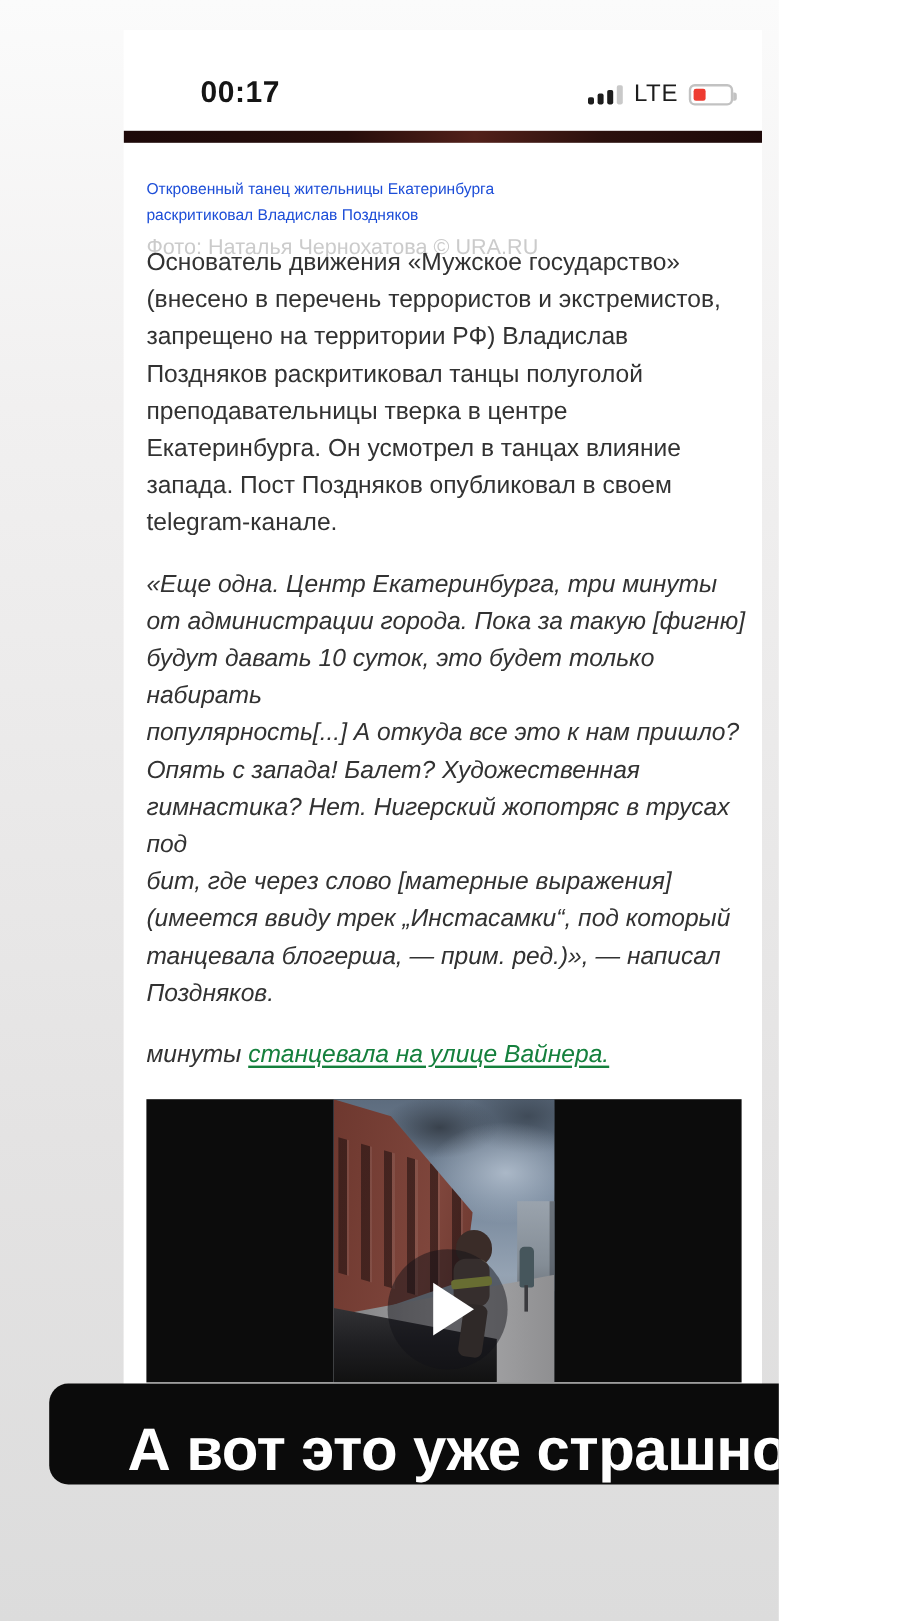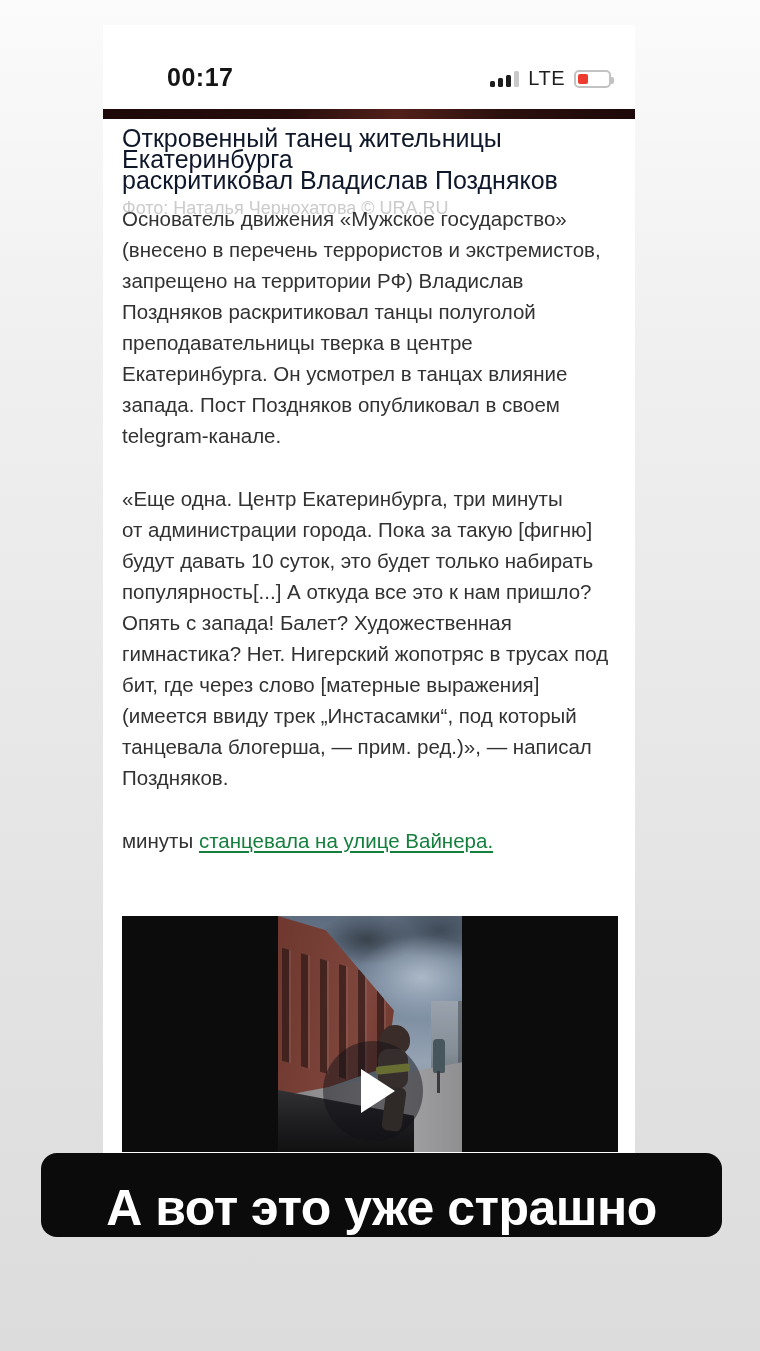--- a/index.html
+++ b/index.html
@@ -1,18 +1,18 @@
 <!DOCTYPE html>
 <html><head>
 <meta charset="utf-8">
 <style>
   * { margin:0; padding:0; box-sizing:border-box; }
   body { font-family: "Liberation Sans", sans-serif; }
   .stage {
-    position:relative; width:760px; height:1351px; overflow:hidden;
+    position:relative; width:649px; height:1351px; overflow:hidden;
     background: linear-gradient(180deg,#fbfbfb 0%,#f1f0f0 25%,#e4e3e3 70%,#dcdcdc 100%);
     padding-left: 32px;
   }
   
   .shot {
     position:absolute; left:103px; top:25px; width:532px; height:1133px;
     background:#ffffff; overflow:hidden;
   }
   
   .statusbar { position:absolute; left:0; top:38px; width:100%; height:34px; }
@@ -29,26 +29,26 @@
   .batt { position:relative; width:37px; height:18px; border:2px solid #c2c2c2; border-radius:5px; background:#fff; }
   .batt-fill { position:absolute; left:2px; top:2px; width:10px; height:10px; border-radius:2px; background:#ee3b30; }
   .batt-nub { position:absolute; right:-5px; top:5px; width:3px; height:7px; border-radius:0 2px 2px 0; background:#c2c2c2; }
   
   .topbar {
     position:absolute; left:0; top:84px; width:100%; height:10px;
     background:linear-gradient(90deg,#1d0909 0%,#260d0b 35%,#52201a 55%,#2b100d 75%,#1d0909 100%);
   }
   
   .headline-wrap { position:absolute; left:19px; top:103px; width:500px; }
-  .hl { font-size:25px; line-height:21px; color:#0f172a; white-space:pre-line; }
+  .hl { font-size:13px; line-height:21px; color:#1d4ed8; white-space:pre-line;margin-top:19px; }
   .credit { margin-top:7px; font-size:18px; line-height:20px; color:#cbcbcb; }
   
   .body-wrap { position:absolute; left:19px; top:178px; width:502px; color:#323232; }
   .para { font-size:20.5px; line-height:31px; white-space:pre-line; }
-  .para + .para { margin-top:32px; }
+  .para + .para { margin-top:20px;font-style:italic; }
   .link { color:#15803d; text-decoration:underline; text-underline-offset:3px; cursor:pointer; }
   
   .video {
     position:absolute; left:19px; top:891px; width:496px; height:236px;
     background:#0c0c0c; overflow:hidden; cursor:pointer;
   }
   .scene {
     position:absolute; left:156px; top:0; width:184px; height:100%; overflow:hidden;
     background:
       radial-gradient(ellipse 60% 30% at 78% 26%, rgba(177,190,205,.9) 0%, rgba(177,190,205,0) 60%),

